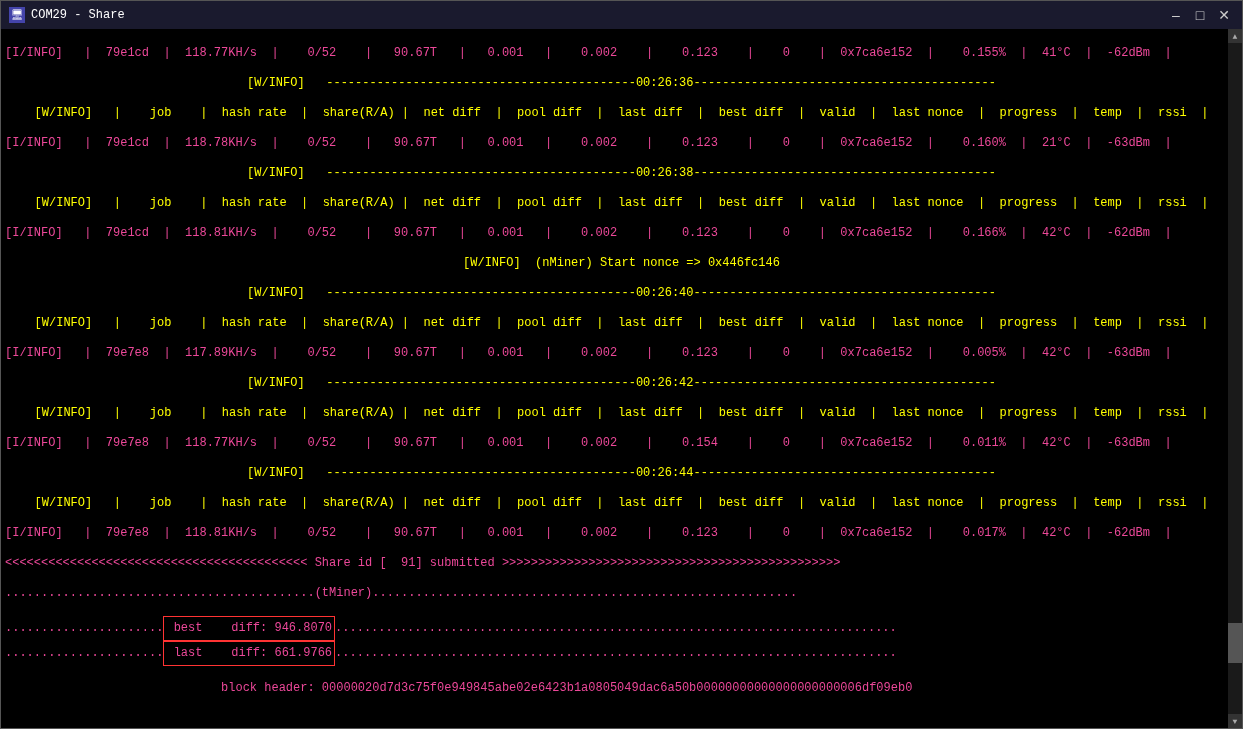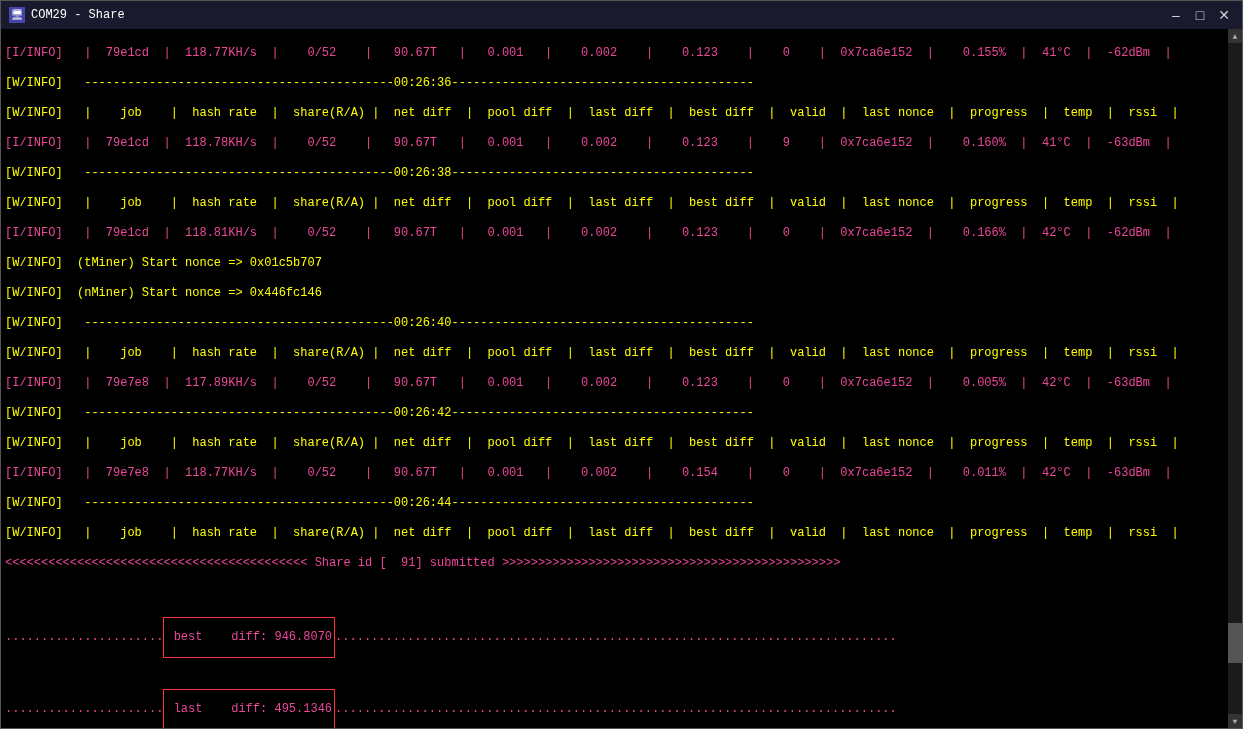--- a/index.html
+++ b/index.html
@@ -68,27 +68,26 @@
       position: relative;
     }
     .terminal-content {
       font-family: 'Courier New', Courier, monospace;
       font-size: 12px;
       line-height: 15px;
       white-space: pre;
       color: #00ff00;
     }
     .line { display: block; }
-    .yellow { color: #ffff00; }
+    .yellow { color: #ffff00; text-align: center; }
     .green { color: #ec4899; }
     .highlight-box {
       display: inline-block;
       border: 1px solid #ff3333;
-      padding: 12px 2px;
-      margin-top: 31px;
+      padding: 4px 2px;
     }
     .scrollbar {
       position: absolute;
       right: 0;
       top: 0;
       bottom: 0;
       width: 14px;
       background: #1a1a1a;
     }
     .scrollbar-thumb {
@@ -126,37 +125,38 @@
       <button class="titlebar-btn">–</button>
       <button class="titlebar-btn">□</button>
       <button class="titlebar-btn close">✕</button>
     </div>
   </div>
   <div class="terminal">
     <div class="terminal-content">
 <span class="line green">[I/INFO]   |  79e1cd  |  118.77KH/s  |    0/52    |   90.67T   |   0.001   |    0.002    |    0.123    |    0    |  0x7ca6e152  |    0.155%  |  41°C  |  -62dBm  |</span>
 <span class="line yellow">[W/INFO]   -------------------------------------------00:26:36------------------------------------------</span>
 <span class="line yellow">[W/INFO]   |    job    |  hash rate  |  share(R/A) |  net diff  |  pool diff  |  last diff  |  best diff  |  valid  |  last nonce  |  progress  |  temp  |  rssi  |</span>
-<span class="line green">[I/INFO]   |  79e1cd  |  118.78KH/s  |    0/52    |   90.67T   |   0.001   |    0.002    |    0.123    |    9    |  0x7ca6e152  |    0.160%  |  41°C  |  -63dBm  |</span>
+<span class="line green">[I/INFO]   |  79e1cd  |  118.78KH/s  |    0/52    |   90.67T   |   0.001   |    0.002    |    0.123    |    0    |  0x7ca6e152  |    0.160%  |  21°C  |  -63dBm  |</span>
 <span class="line yellow">[W/INFO]   -------------------------------------------00:26:38------------------------------------------</span>
 <span class="line yellow">[W/INFO]   |    job    |  hash rate  |  share(R/A) |  net diff  |  pool diff  |  last diff  |  best diff  |  valid  |  last nonce  |  progress  |  temp  |  rssi  |</span>
 <span class="line green">[I/INFO]   |  79e1cd  |  118.81KH/s  |    0/52    |   90.67T   |   0.001   |    0.002    |    0.123    |    0    |  0x7ca6e152  |    0.166%  |  42°C  |  -62dBm  |</span>
-<span class="line yellow">[W/INFO]  (tMiner) Start nonce =&gt; 0x01c5b707</span>
 <span class="line yellow">[W/INFO]  (nMiner) Start nonce =&gt; 0x446fc146</span>
 <span class="line yellow">[W/INFO]   -------------------------------------------00:26:40------------------------------------------</span>
 <span class="line yellow">[W/INFO]   |    job    |  hash rate  |  share(R/A) |  net diff  |  pool diff  |  last diff  |  best diff  |  valid  |  last nonce  |  progress  |  temp  |  rssi  |</span>
 <span class="line green">[I/INFO]   |  79e7e8  |  117.89KH/s  |    0/52    |   90.67T   |   0.001   |    0.002    |    0.123    |    0    |  0x7ca6e152  |    0.005%  |  42°C  |  -63dBm  |</span>
 <span class="line yellow">[W/INFO]   -------------------------------------------00:26:42------------------------------------------</span>
 <span class="line yellow">[W/INFO]   |    job    |  hash rate  |  share(R/A) |  net diff  |  pool diff  |  last diff  |  best diff  |  valid  |  last nonce  |  progress  |  temp  |  rssi  |</span>
 <span class="line green">[I/INFO]   |  79e7e8  |  118.77KH/s  |    0/52    |   90.67T   |   0.001   |    0.002    |    0.154    |    0    |  0x7ca6e152  |    0.011%  |  42°C  |  -63dBm  |</span>
 <span class="line yellow">[W/INFO]   -------------------------------------------00:26:44------------------------------------------</span>
 <span class="line yellow">[W/INFO]   |    job    |  hash rate  |  share(R/A) |  net diff  |  pool diff  |  last diff  |  best diff  |  valid  |  last nonce  |  progress  |  temp  |  rssi  |</span>
+<span class="line green">[I/INFO]   |  79e7e8  |  118.81KH/s  |    0/52    |   90.67T   |   0.001   |    0.002    |    0.123    |    0    |  0x7ca6e152  |    0.017%  |  42°C  |  -62dBm  |</span>
 <span class="line green">&lt;&lt;&lt;&lt;&lt;&lt;&lt;&lt;&lt;&lt;&lt;&lt;&lt;&lt;&lt;&lt;&lt;&lt;&lt;&lt;&lt;&lt;&lt;&lt;&lt;&lt;&lt;&lt;&lt;&lt;&lt;&lt;&lt;&lt;&lt;&lt;&lt;&lt;&lt;&lt;&lt;&lt; Share id [  91] submitted &gt;&gt;&gt;&gt;&gt;&gt;&gt;&gt;&gt;&gt;&gt;&gt;&gt;&gt;&gt;&gt;&gt;&gt;&gt;&gt;&gt;&gt;&gt;&gt;&gt;&gt;&gt;&gt;&gt;&gt;&gt;&gt;&gt;&gt;&gt;&gt;&gt;&gt;&gt;&gt;&gt;&gt;&gt;&gt;&gt;&gt;&gt;</span>
+<span class="line green">...........................................(tMiner)...........................................................</span>
 <span class="line green">......................<span class="highlight-box"> best    diff: 946.8070</span>..............................................................................
-......................<span class="highlight-box"> last    diff: 495.1346</span>..............................................................................</span>
+......................<span class="highlight-box"> last    diff: 661.9766</span>..............................................................................</span>
 <span class="line green">                              block header: 00000020d7d3c75f0e949845abe02e6423b1a0805049dac6a50b00000000000000000000006df09eb0</span>
 
 
 
 
 
 
 
 
 

